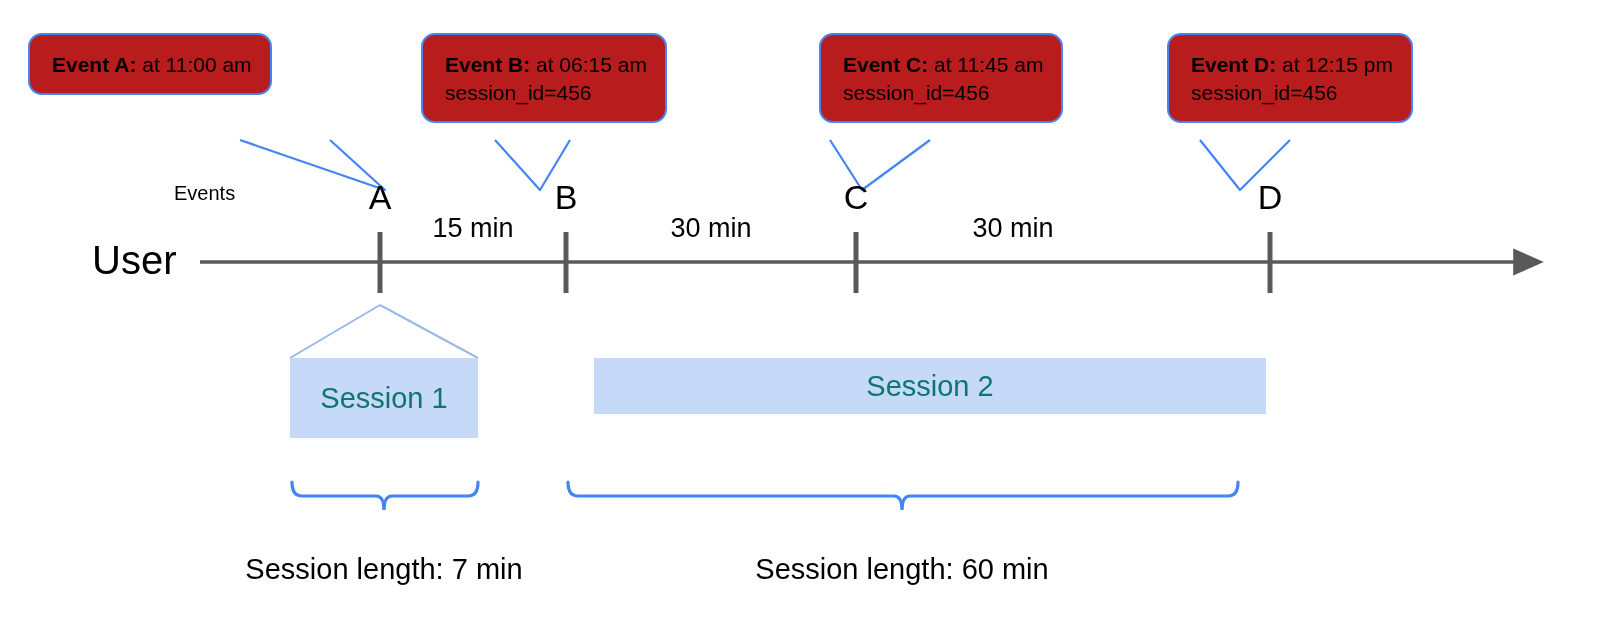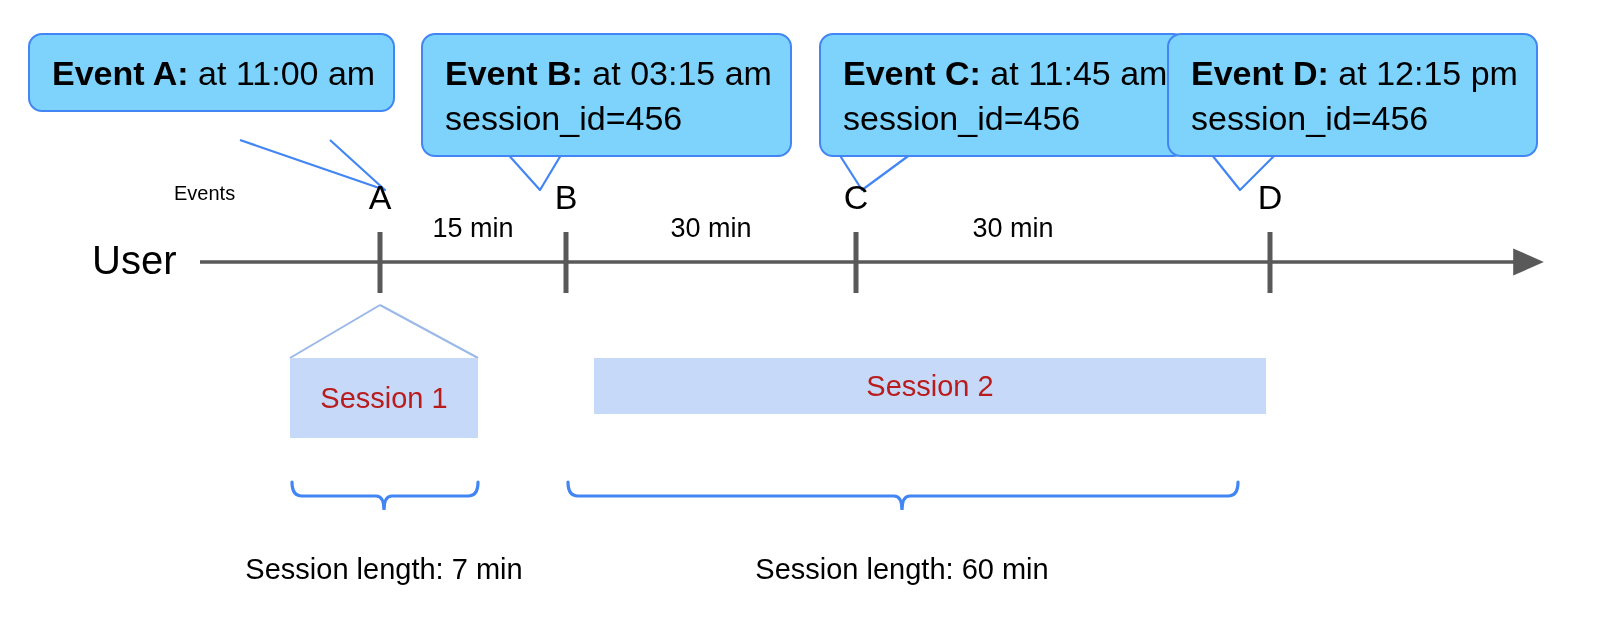--- a/index.html
+++ b/index.html
@@ -26,23 +26,23 @@
     width: 1614px;
     height: 642px;
   }
 
   
   .callout {
     position: absolute;
     box-sizing: border-box;
     border: 2.2px solid #4285f4;
     border-radius: 14px;
-    background: #7dd3fc;
+    background: #b91c1c;
     padding: 16px 18px 14px 22px;
-    font-size: 34px;
+    font-size: 21px;
     line-height: 1.33;
     white-space: nowrap;
     z-index: 3;
   }
   .callout .line { display: block; }
   .callout b {
     font-weight: bold;
   }
 
   
@@ -73,21 +73,21 @@
   }
 
   
   .session-bar {
     position: absolute;
     background: #c6d9f8;
     display: flex;
     align-items: center;
     justify-content: center;
     font-size: 29px;
-    color: #b91c1c;
+    color: #0f766e;
     z-index: 2;
   }
 
   
   .length-label {
     position: absolute;
     font-size: 29px;
     text-align: center;
     transform: translateX(-50%);
     white-space: nowrap;
@@ -123,21 +123,21 @@
     <path d="M 292,482 q 0,14 10,14 L 376,496 q 8,0 8,14 q 0,-14 8,-14 L 468,496 q 10,0 10,-14" fill="none" stroke="#4285f4" stroke-width="3.2" stroke-linecap="round"></path>
 
     <path d="M 568,482 q 0,14 10,14 L 894,496 q 8,0 8,14 q 0,-14 8,-14 L 1228,496 q 10,0 10,-14" fill="none" stroke="#4285f4" stroke-width="3.2" stroke-linecap="round"></path>
   </svg>
 
   <div class="callout" style="left:28px;  top:33px;">
     <span class="line"><b>Event A:</b><span> at 11:00 am</span></span>
   </div>
 
   <div class="callout" style="left:421px; top:33px;">
-    <span class="line"><b>Event B:</b><span> at 03:15 am</span></span>
+    <span class="line"><b>Event B:</b><span> at 06:15 am</span></span>
     <span class="line">session_id=456</span>
   </div>
 
   <div class="callout" style="left:819px; top:33px;">
     <span class="line"><b>Event C:</b><span> at 11:45 am</span></span>
     <span class="line">session_id=456</span>
   </div>
 
   <div class="callout" style="left:1167px; top:33px;">
     <span class="line"><b>Event D:</b><span> at 12:15 pm</span></span>

